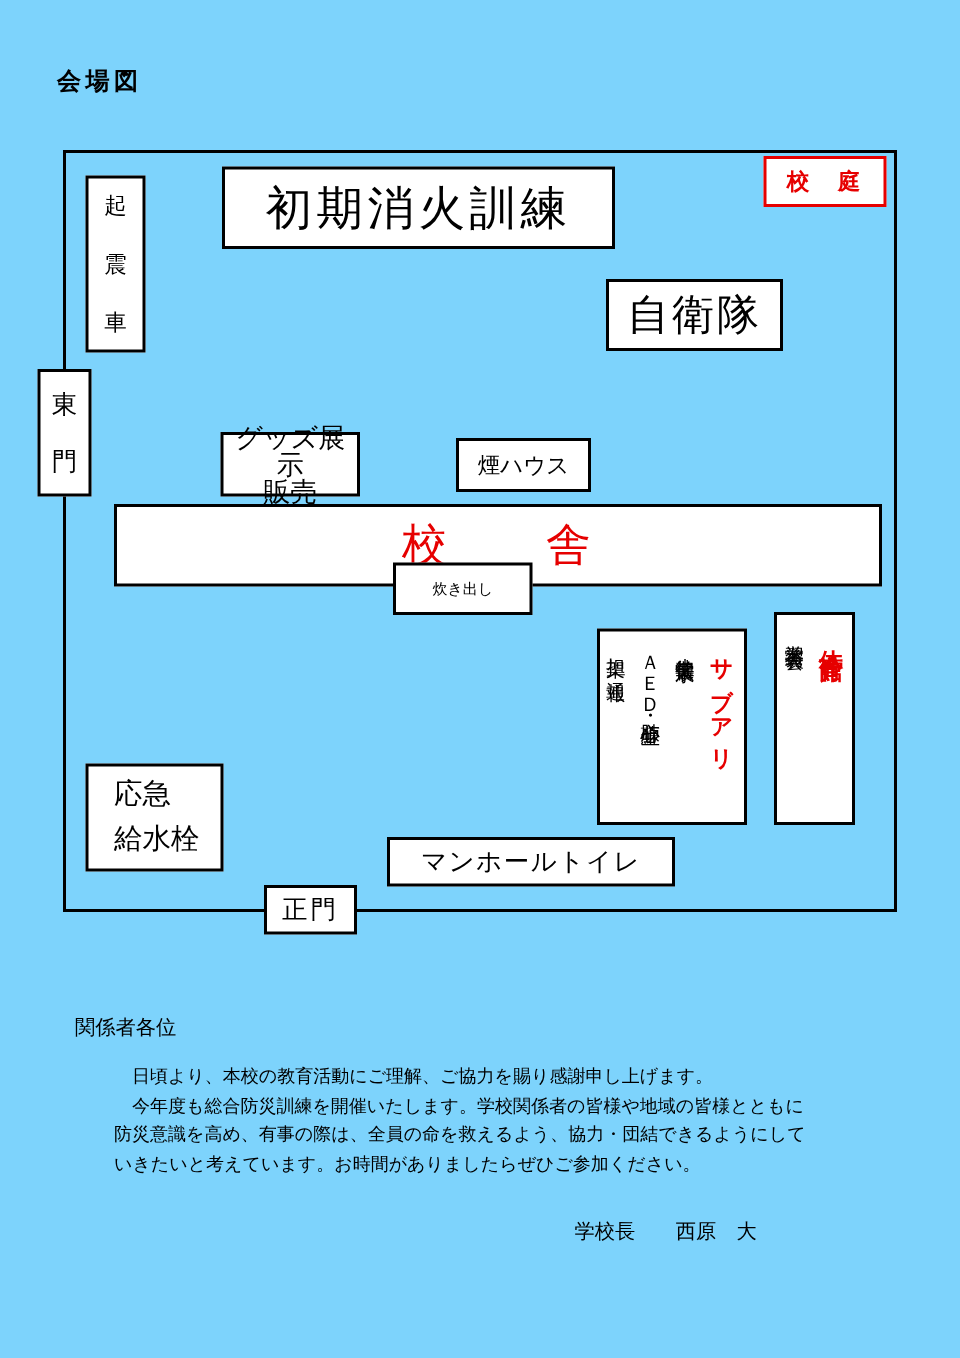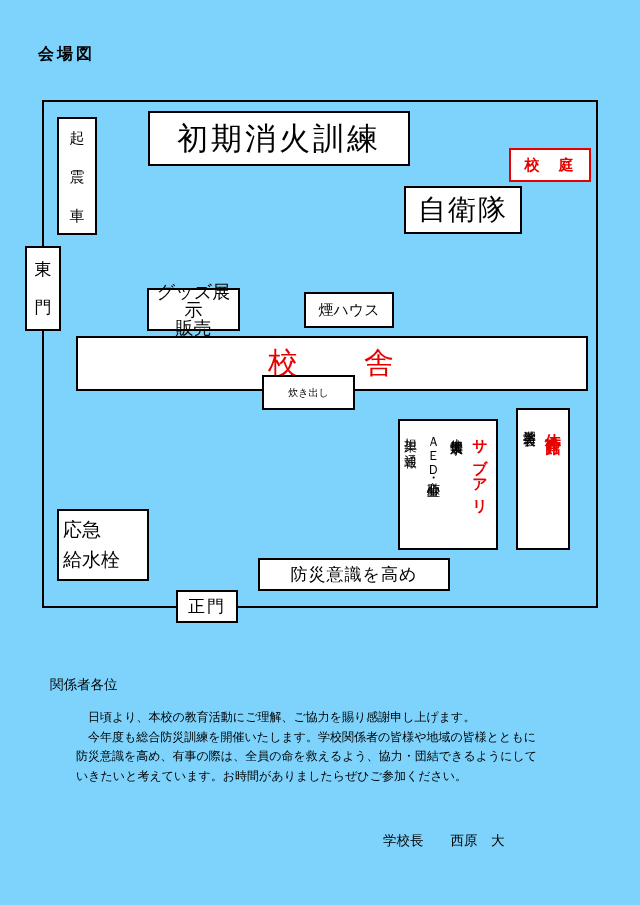--- a/index.html
+++ b/index.html
@@ -10,43 +10,43 @@
 
   .map-outline { position:absolute; left:42px; top:100px; width:556px; height:508px; border:2px solid #000; box-sizing:border-box; }
 
   .box { position:absolute; border:2px solid #000; background:#fff; box-sizing:border-box;
          display:flex; align-items:center; justify-content:center; text-align:center; }
   .pre { white-space:pre-line; }
 
   .b-quake   { left:57px;  top:117px; width:40px;  height:118px; font-size:15px; line-height:39px; }
   .b-fire    { left:148px; top:111px; width:262px; height:55px;  font-size:31px; letter-spacing:3px; }
   .b-yard    { left:509px; top:104px; width:82px;  height:34px;  font-size:15px; font-weight:bold; letter-spacing:2px;
-               border-color:var(--red); color:var(--red);margin-top:44px; }
+               border-color:var(--red); color:var(--red); }
   .b-sdf     { left:404px; top:186px; width:118px; height:48px;  font-size:28px; letter-spacing:2px; }
   .b-egate   { left:25px;  top:246px; width:36px;  height:85px;  font-size:17px; line-height:38px; z-index:2; }
   .b-goods   { left:147px; top:288px; width:93px;  height:43px;  font-size:18px; line-height:18px; }
   .b-smoke   { left:304px; top:292px; width:90px;  height:36px;  font-size:15px;text-align:right; }
   .b-school  { left:76px;  top:336px; width:512px; height:55px;  font-size:30px; color:var(--red); letter-spacing:2px; }
   .b-soup    { left:262px; top:375px; width:93px;  height:35px;  font-size:10px; }
   .b-okyu    { left:57px;  top:509px; width:92px;  height:72px;  font-size:19px; line-height:30px;
-               justify-content:flex-start; text-align:left; padding-left:4px; }
+               justify-content:flex-start; text-align:left; padding-left:17px; }
   .b-manhole { left:258px; top:558px; width:192px; height:33px;  font-size:17px; letter-spacing:1px; }
   .b-mgate   { left:176px; top:590px; width:62px;  height:33px;  font-size:17px; letter-spacing:2px; z-index:2; }
 
   .v-container { display:block; writing-mode:vertical-rl; text-align:left; }
   .b-subarena { left:398px; top:419px; width:100px; height:131px; padding:7px 4px; }
   .b-subarena .v-col { line-height:23px; font-size:13px; letter-spacing:1px; }
   .b-subarena .v-col.red-col { font-size:15px; font-weight:bold; color:var(--red); letter-spacing:3px; line-height:24px; }
   .b-gym { left:516px; top:408px; width:54px; height:142px; padding:10px 2px; }
   .b-gym .gym-name { color:var(--red); font-weight:bold; font-size:16px; letter-spacing:3px; line-height:26px; }
   .b-gym .gym-event { font-size:13px; letter-spacing:1px; line-height:22px; }
 
   .letter-salutation { position:absolute; left:50px; top:676px; font-size:13.5px; }
   .letter-body { position:absolute; left:64px; top:708px; width:540px; font-size:12px; line-height:19.5px; white-space:pre-line;margin-left:12px; }
-  .letter-signature { position:absolute; left:383px; top:812px; font-size:13.5px;margin-top:20px; }
+  .letter-signature { position:absolute; left:383px; top:812px; font-size:13.5px; }
 
   :root { --red:#e60000; }
 </style>
 </head>
 <body>
 
 <div class="page">
 
   <div class="title">会場図</div>
 
@@ -82,21 +82,21 @@
   </div>
 
   <div class="box v-container b-gym">
     <div class="gym-name">体育館</div>
     <div class="gym-event">学習発表会</div>
   </div>
 
   <div class="box pre b-okyu">応急
 給水栓</div>
 
-  <div class="box b-manhole">防災意識を高め</div>
+  <div class="box b-manhole">マンホールトイレ</div>
 
   <div class="box b-mgate">正門</div>
 
   <div class="letter-salutation">関係者各位</div>
 
   <div class="letter-body">　日頃より、本校の教育活動にご理解、ご協力を賜り感謝申し上げます。
 　今年度も総合防災訓練を開催いたします。学校関係者の皆様や地域の皆様とともに
 防災意識を高め、有事の際は、全員の命を救えるよう、協力・団結できるようにして
 いきたいと考えています。お時間がありましたらぜひご参加ください。</div>
 

